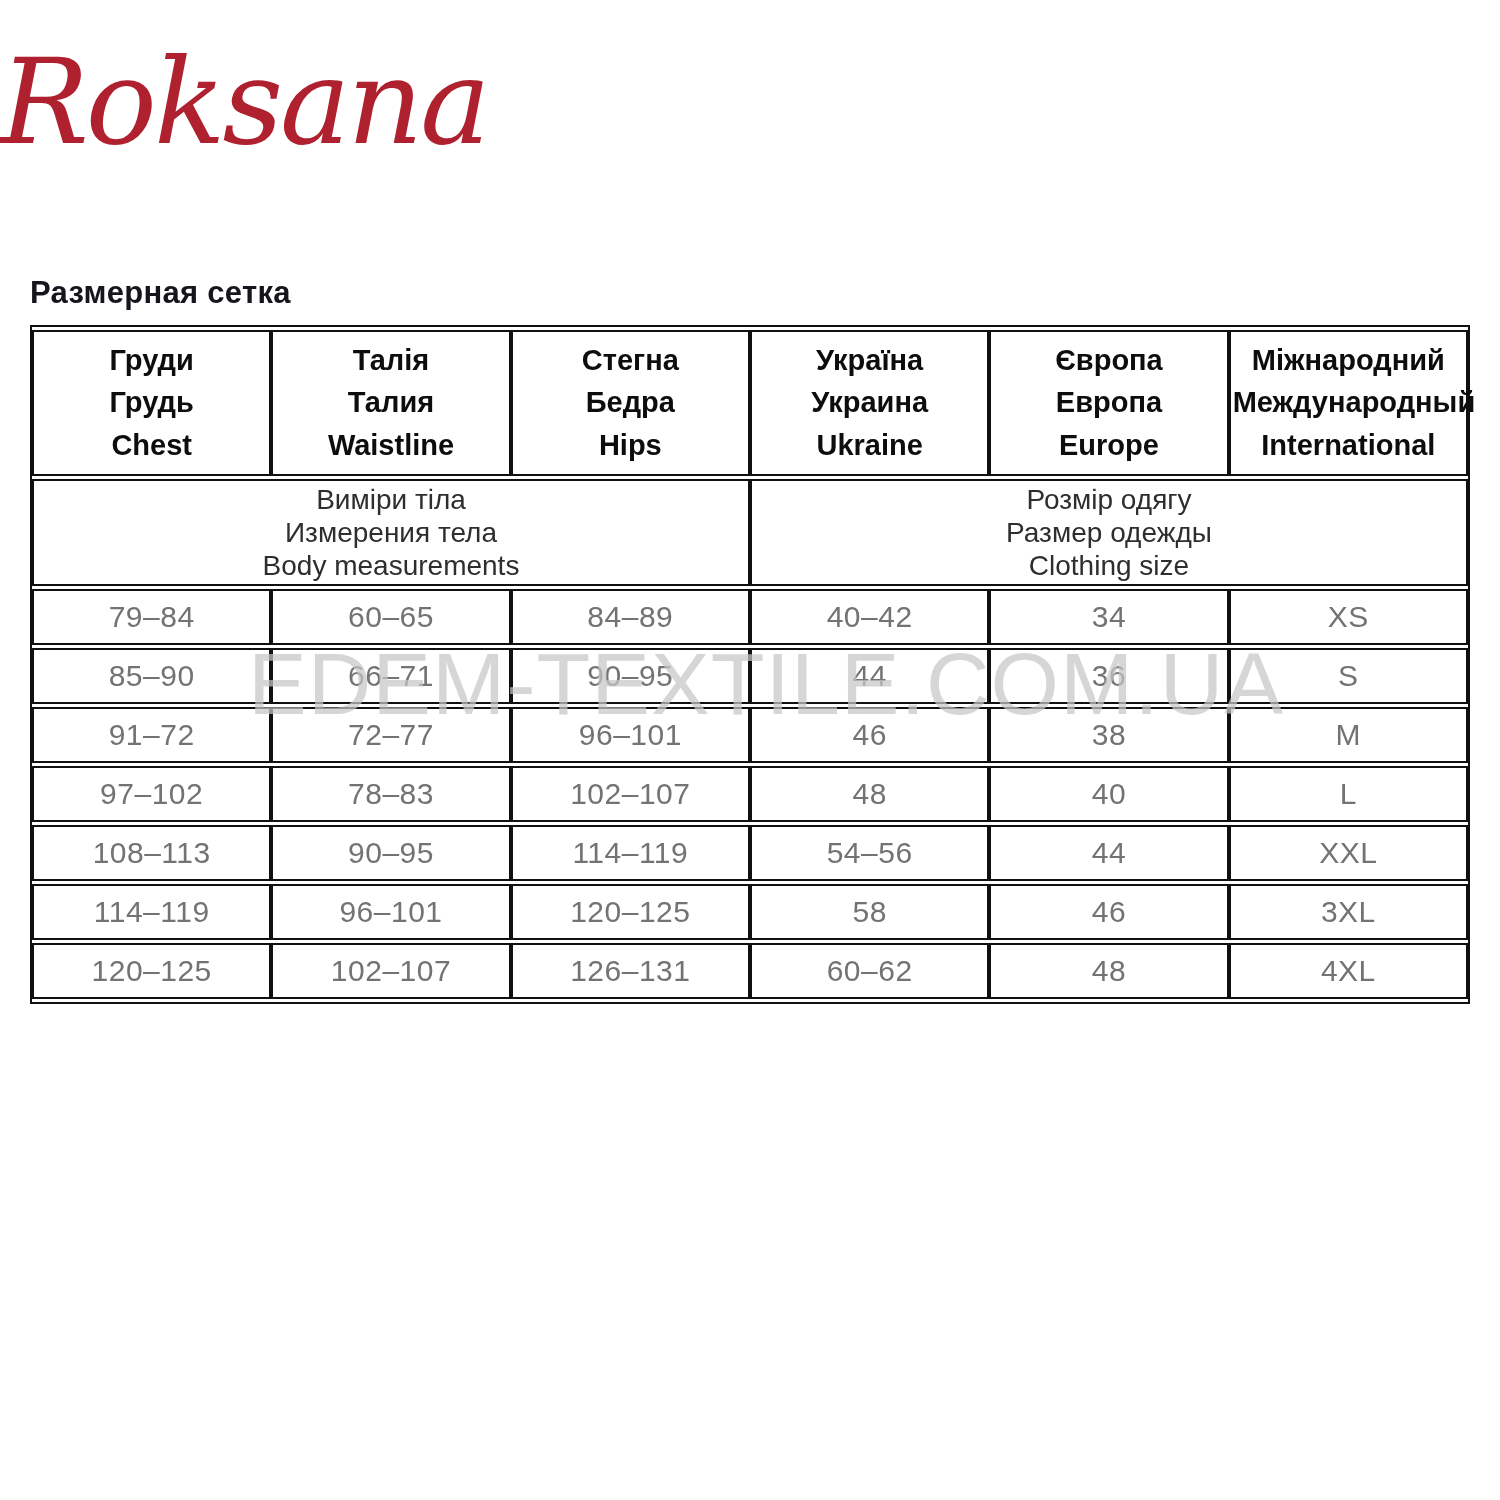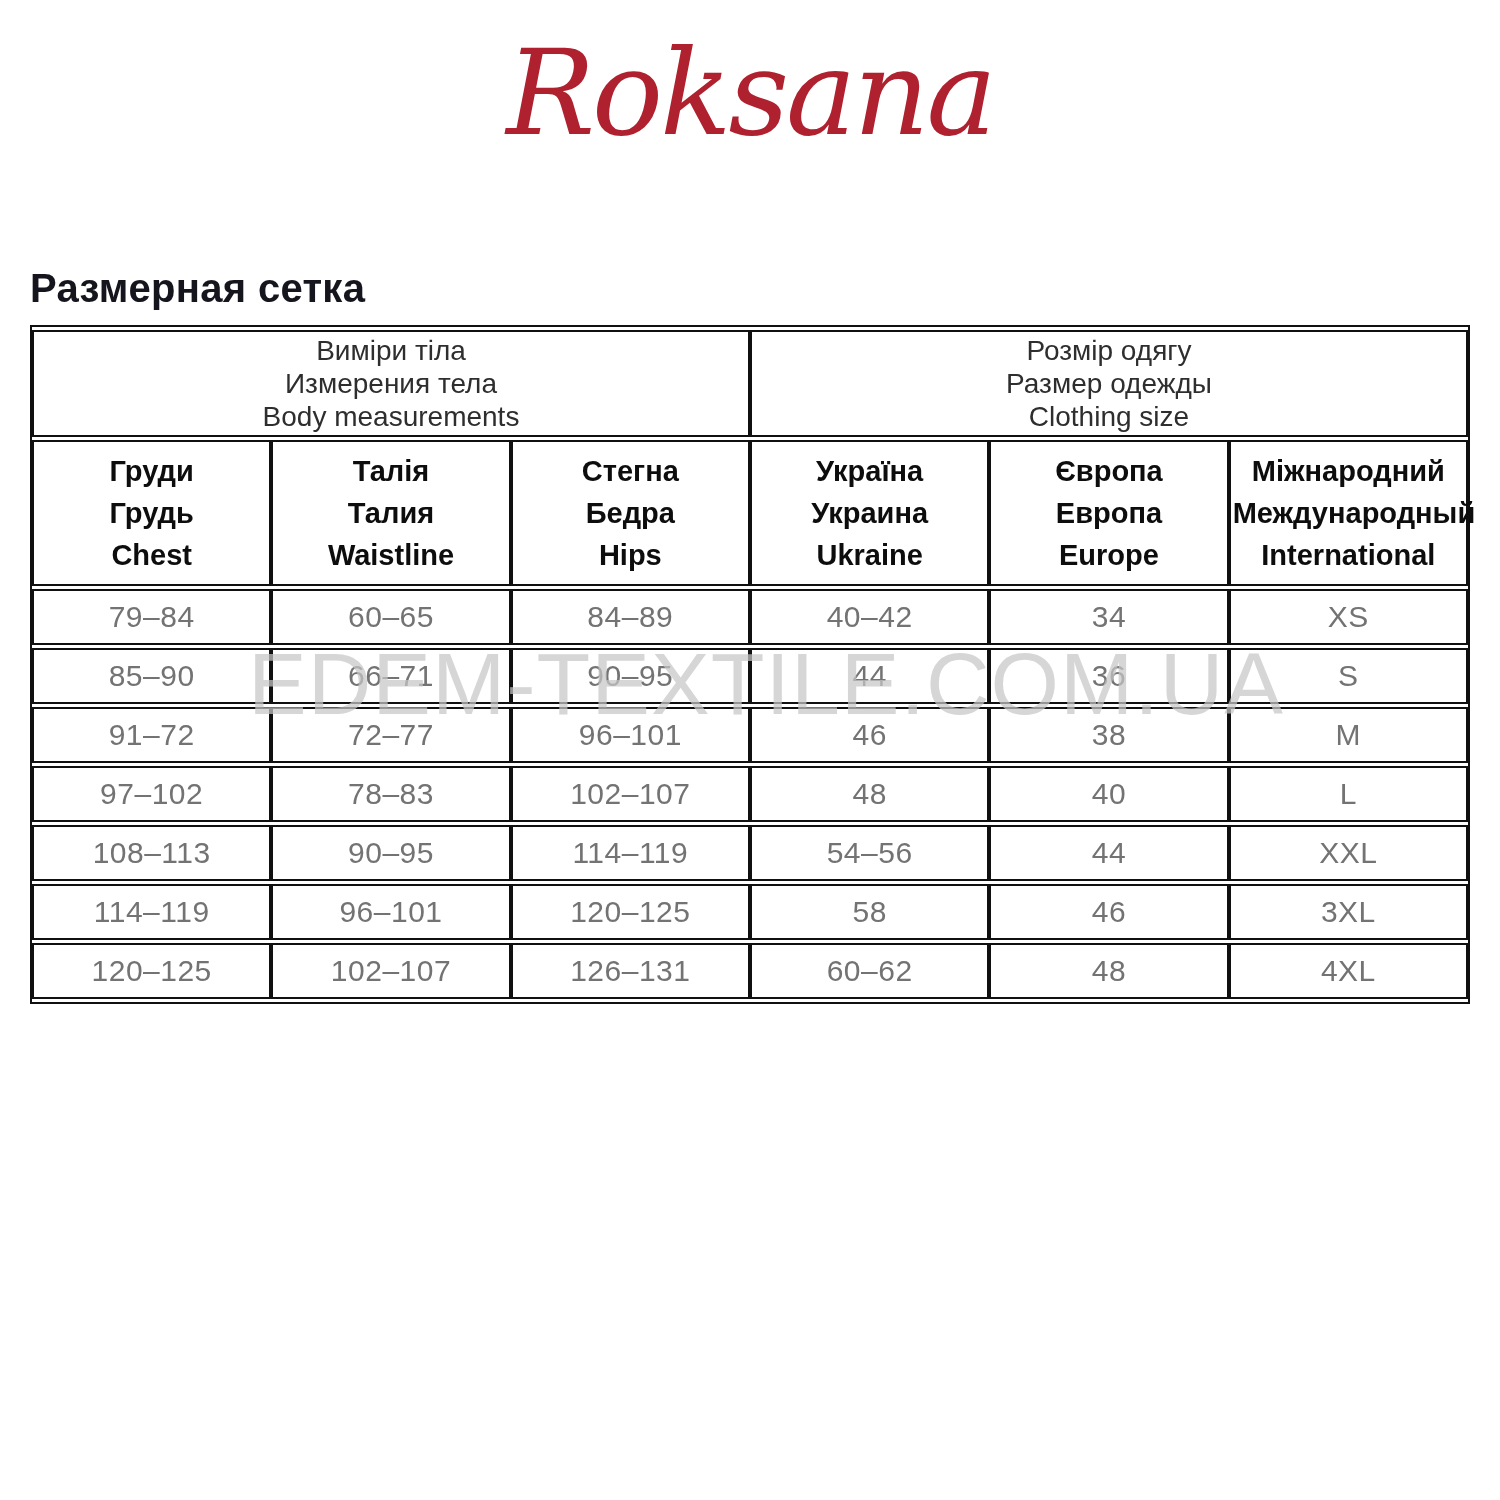--- a/index.html
+++ b/index.html
@@ -6,34 +6,34 @@
   html, body {
     width: 1500px; height: 1500px;
     background: #ffffff;
     font-family: "Liberation Sans", sans-serif;
     overflow: hidden;
   }
   .page { position: relative; width: 1500px; height: 1500px; }
 
   
   .logo {
-    margin-top: 20px;
-    text-align: center;
+    margin-top: 29px;
+    text-align: left;
     font-family: "DejaVu Serif", serif;
     font-style: italic;
     font-size: 118px;
     line-height: 1.25;
     letter-spacing: -3px;
     color: #b0212f;
   }
 
   
   .title {
     margin: 98px 0 14px 30px;
-    font-size: 40px;
+    font-size: 31px;
     font-weight: bold;
     color: #15151e;
     letter-spacing: 0.3px;
   }
 
   
   .table-wrap { position: relative; margin: 0 30px; }
   table.size-table {
     width: 1440px;
     table-layout: fixed;
@@ -94,61 +94,61 @@
 <div class="page">
 
   <div class="logo">Roksana</div>
 
   <h1 class="title">Размерная сетка</h1>
 
   <div class="table-wrap">
     <table class="size-table">
       <thead id="thead">
           <tr>
+            <th class="col-head">
+              <div>Груди</div>
+              <div>Грудь</div>
+              <div>Chest</div>
+            </th>
+            <th class="col-head">
+              <div>Талія</div>
+              <div>Талия</div>
+              <div>Waistline</div>
+            </th>
+            <th class="col-head">
+              <div>Стегна</div>
+              <div>Бедра</div>
+              <div>Hips</div>
+            </th>
+            <th class="col-head">
+              <div>Україна</div>
+              <div>Украина</div>
+              <div>Ukraine</div>
+            </th>
+            <th class="col-head">
+              <div>Європа</div>
+              <div>Европа</div>
+              <div>Europe</div>
+            </th>
+            <th class="col-head">
+              <div>Міжнародний</div>
+              <div>Международный</div>
+              <div>International</div>
+            </th>
+          </tr>
+          <tr>
             <th class="group-head" colspan="3">
               <div>Виміри тіла</div>
               <div>Измерения тела</div>
               <div>Body measurements</div>
             </th>
             <th class="group-head" colspan="3">
               <div>Розмір одягу</div>
               <div>Размер одежды</div>
               <div>Clothing size</div>
-            </th>
-          </tr>
-          <tr>
-            <th class="col-head">
-              <div>Груди</div>
-              <div>Грудь</div>
-              <div>Chest</div>
-            </th>
-            <th class="col-head">
-              <div>Талія</div>
-              <div>Талия</div>
-              <div>Waistline</div>
-            </th>
-            <th class="col-head">
-              <div>Стегна</div>
-              <div>Бедра</div>
-              <div>Hips</div>
-            </th>
-            <th class="col-head">
-              <div>Україна</div>
-              <div>Украина</div>
-              <div>Ukraine</div>
-            </th>
-            <th class="col-head">
-              <div>Європа</div>
-              <div>Европа</div>
-              <div>Europe</div>
-            </th>
-            <th class="col-head">
-              <div>Міжнародний</div>
-              <div>Международный</div>
-              <div>International</div>
             </th>
           </tr>
         </thead>
       <tbody id="tbody">
           <tr>
             <td class="size-cell">79–84</td>
             <td class="size-cell">60–65</td>
             <td class="size-cell">84–89</td>
             <td class="size-cell">40–42</td>
             <td class="size-cell">34</td>

